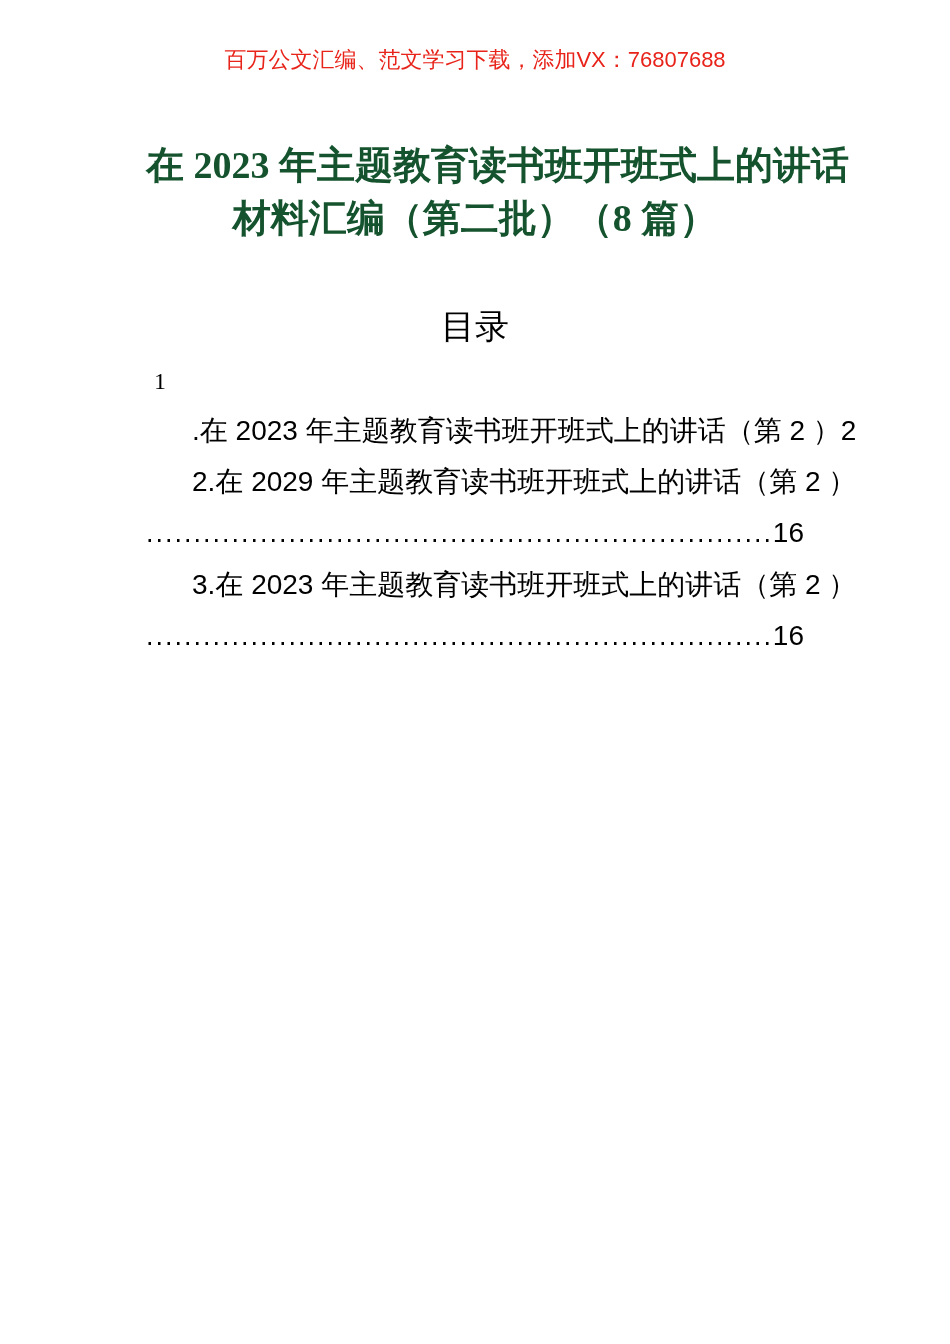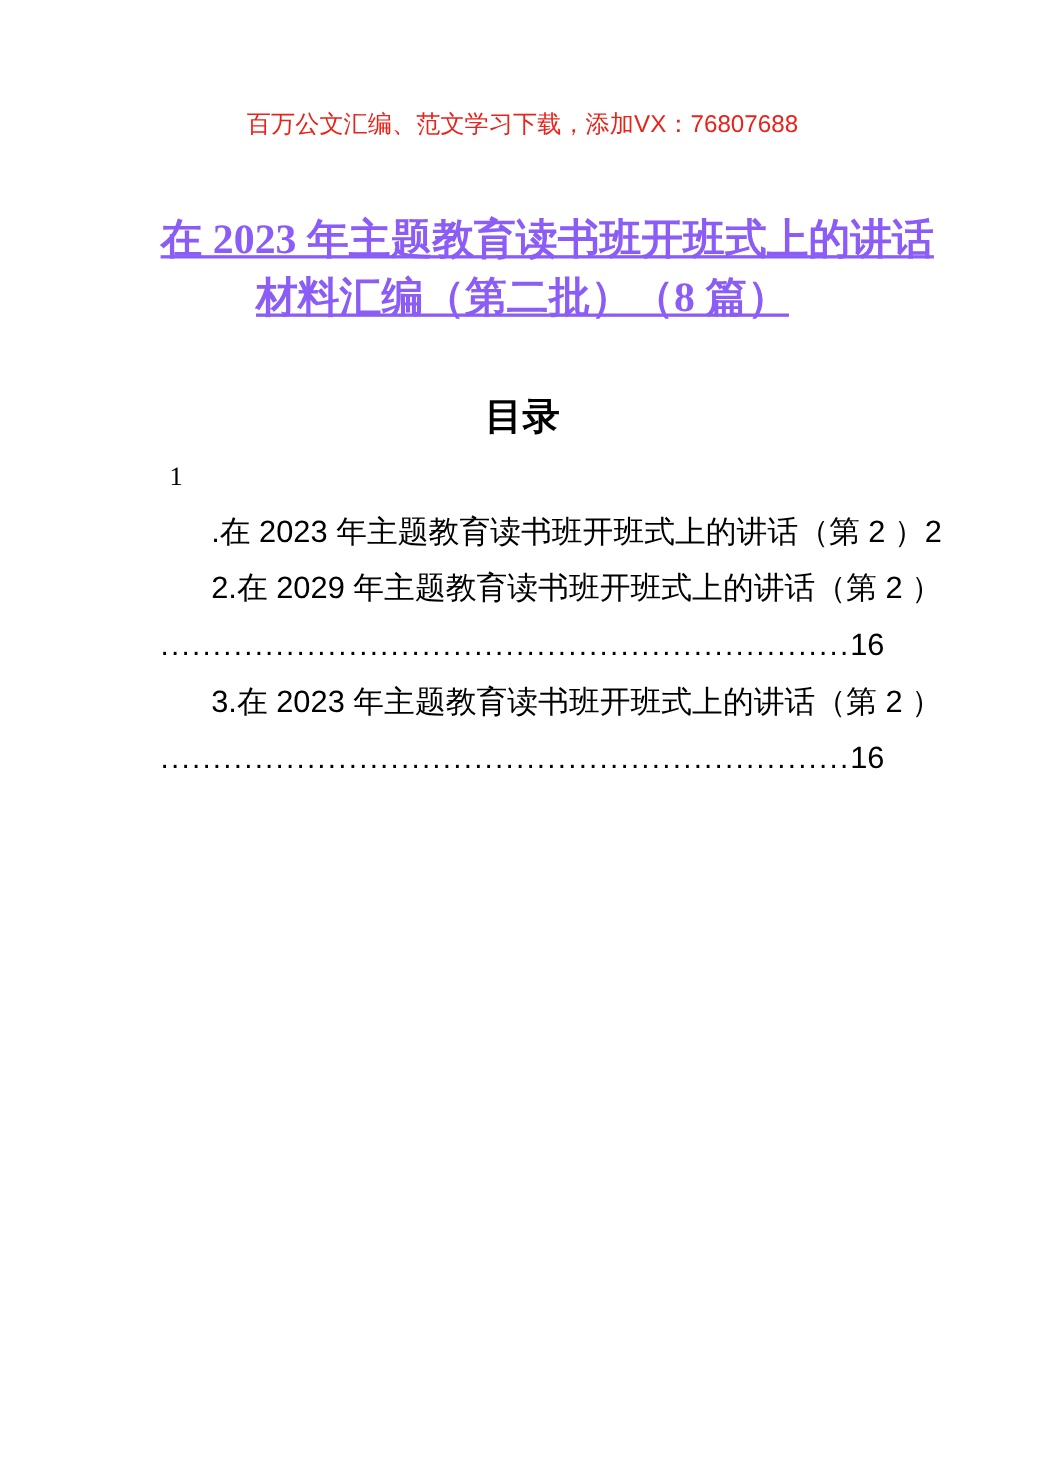--- a/index.html
+++ b/index.html
@@ -7,51 +7,50 @@
     padding: 0;
     background: #ffffff;
   }
   .page {
     position: relative;
     width: 950px;
     height: 1344px;
     margin: 0 auto;
     background: #ffffff;
     box-sizing: border-box;
-    padding: 100px 146px 0 146px;
+    padding: 47px 146px 0 146px;
     font-family: "Liberation Sans", sans-serif;
     color: #000000;
     overflow: hidden;
   }
   .promo {
     text-align: center;
     font-size: 22px;
     line-height: 26px;
     color: #e8231a;
     white-space: nowrap;
   }
   .title {
     margin: 66px 0 0 0;
     text-align: center;
     font-family: "Liberation Serif", serif;
     font-weight: 700;
     font-size: 38px;
     line-height: 53px;
-    color: #8b5cf6;
-    text-decoration: underline;
+    color: #14532d;
   }
   .title .title-line {
     display: block;
     white-space: nowrap;
   }
   .toc-heading {
     margin-top: 62px;
     text-align: center;
     font-family: "Liberation Sans", sans-serif;
-    font-weight: 700;
+    font-weight: 400;
     font-size: 34px;
     line-height: 38px;
   }
   .toc {
     margin-top: 12px;
   }
   .toc-orphan {
     font-family: "Liberation Serif", serif;
     font-size: 24px;
     line-height: 48px;

